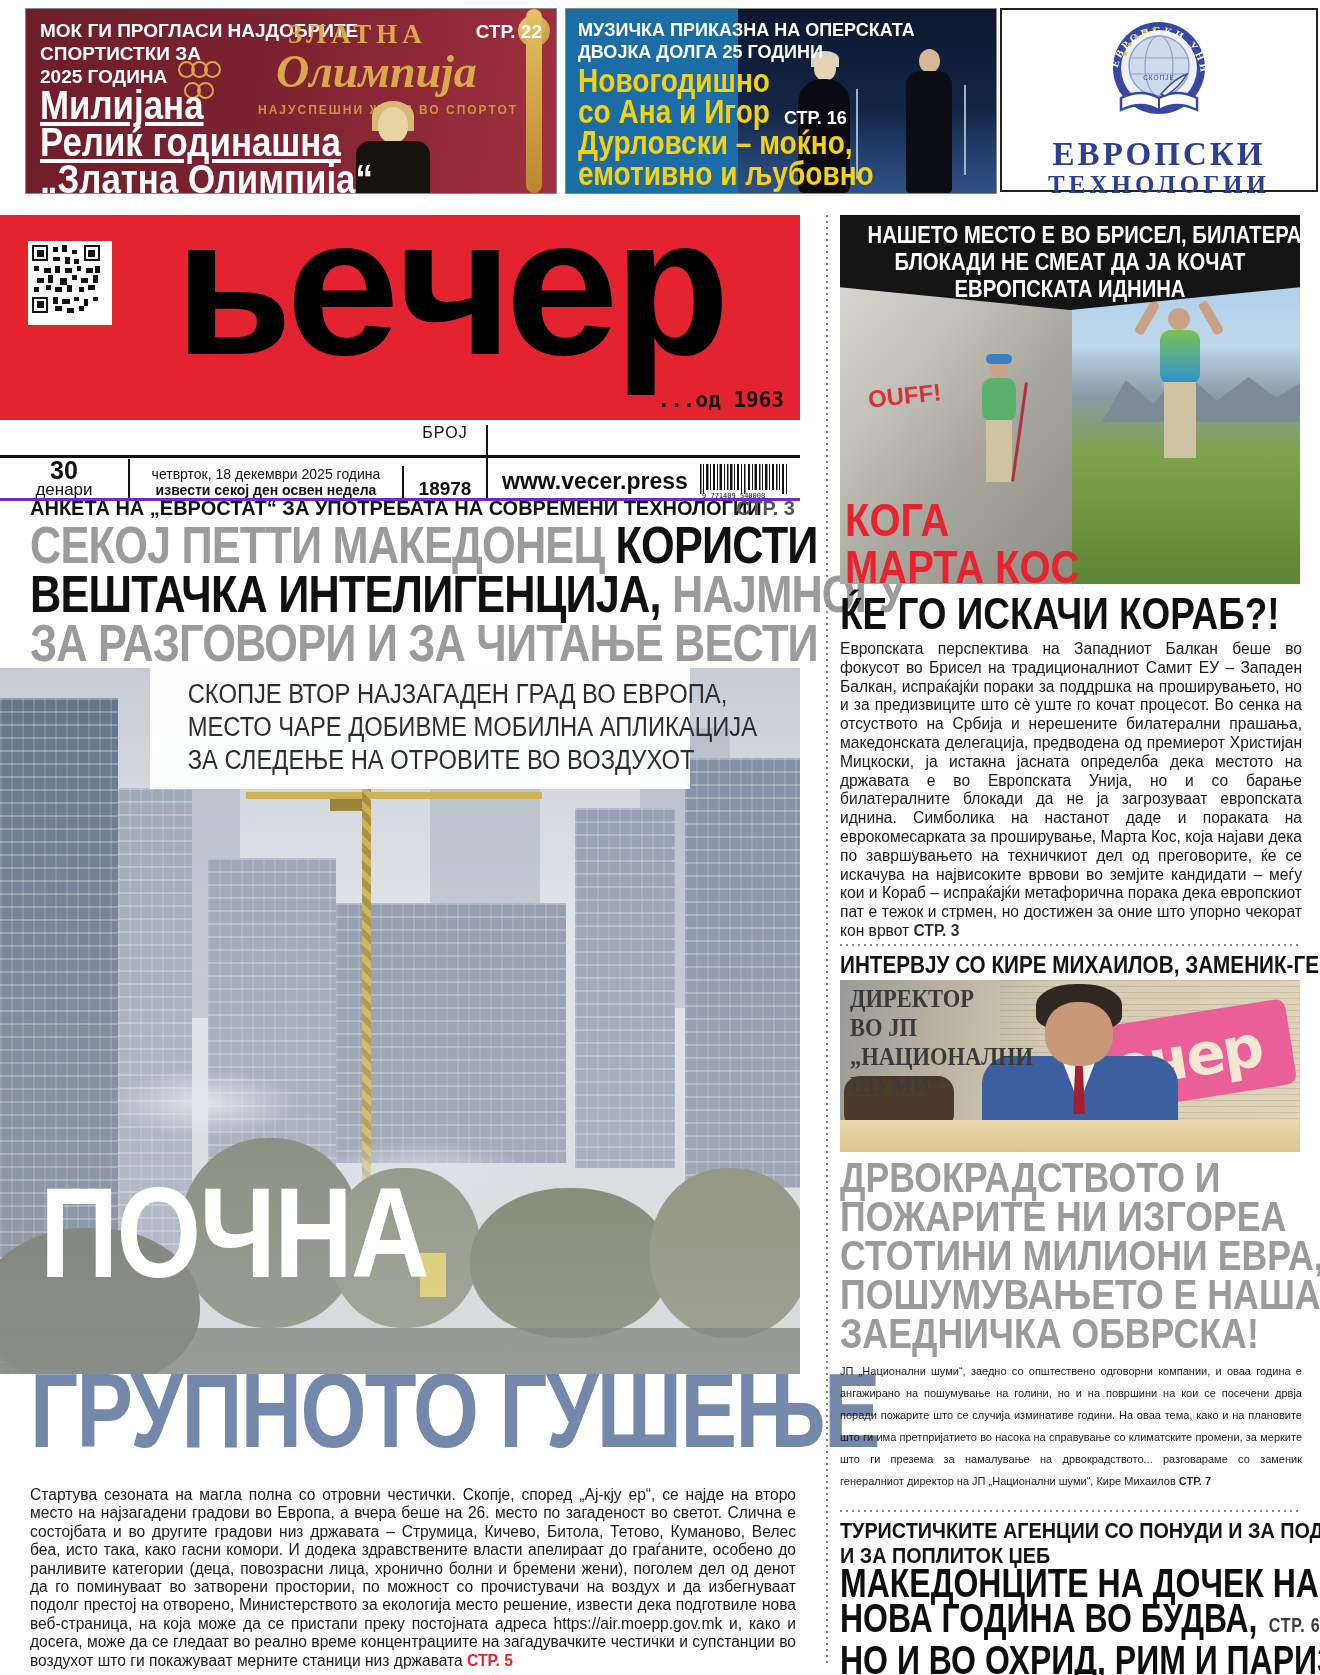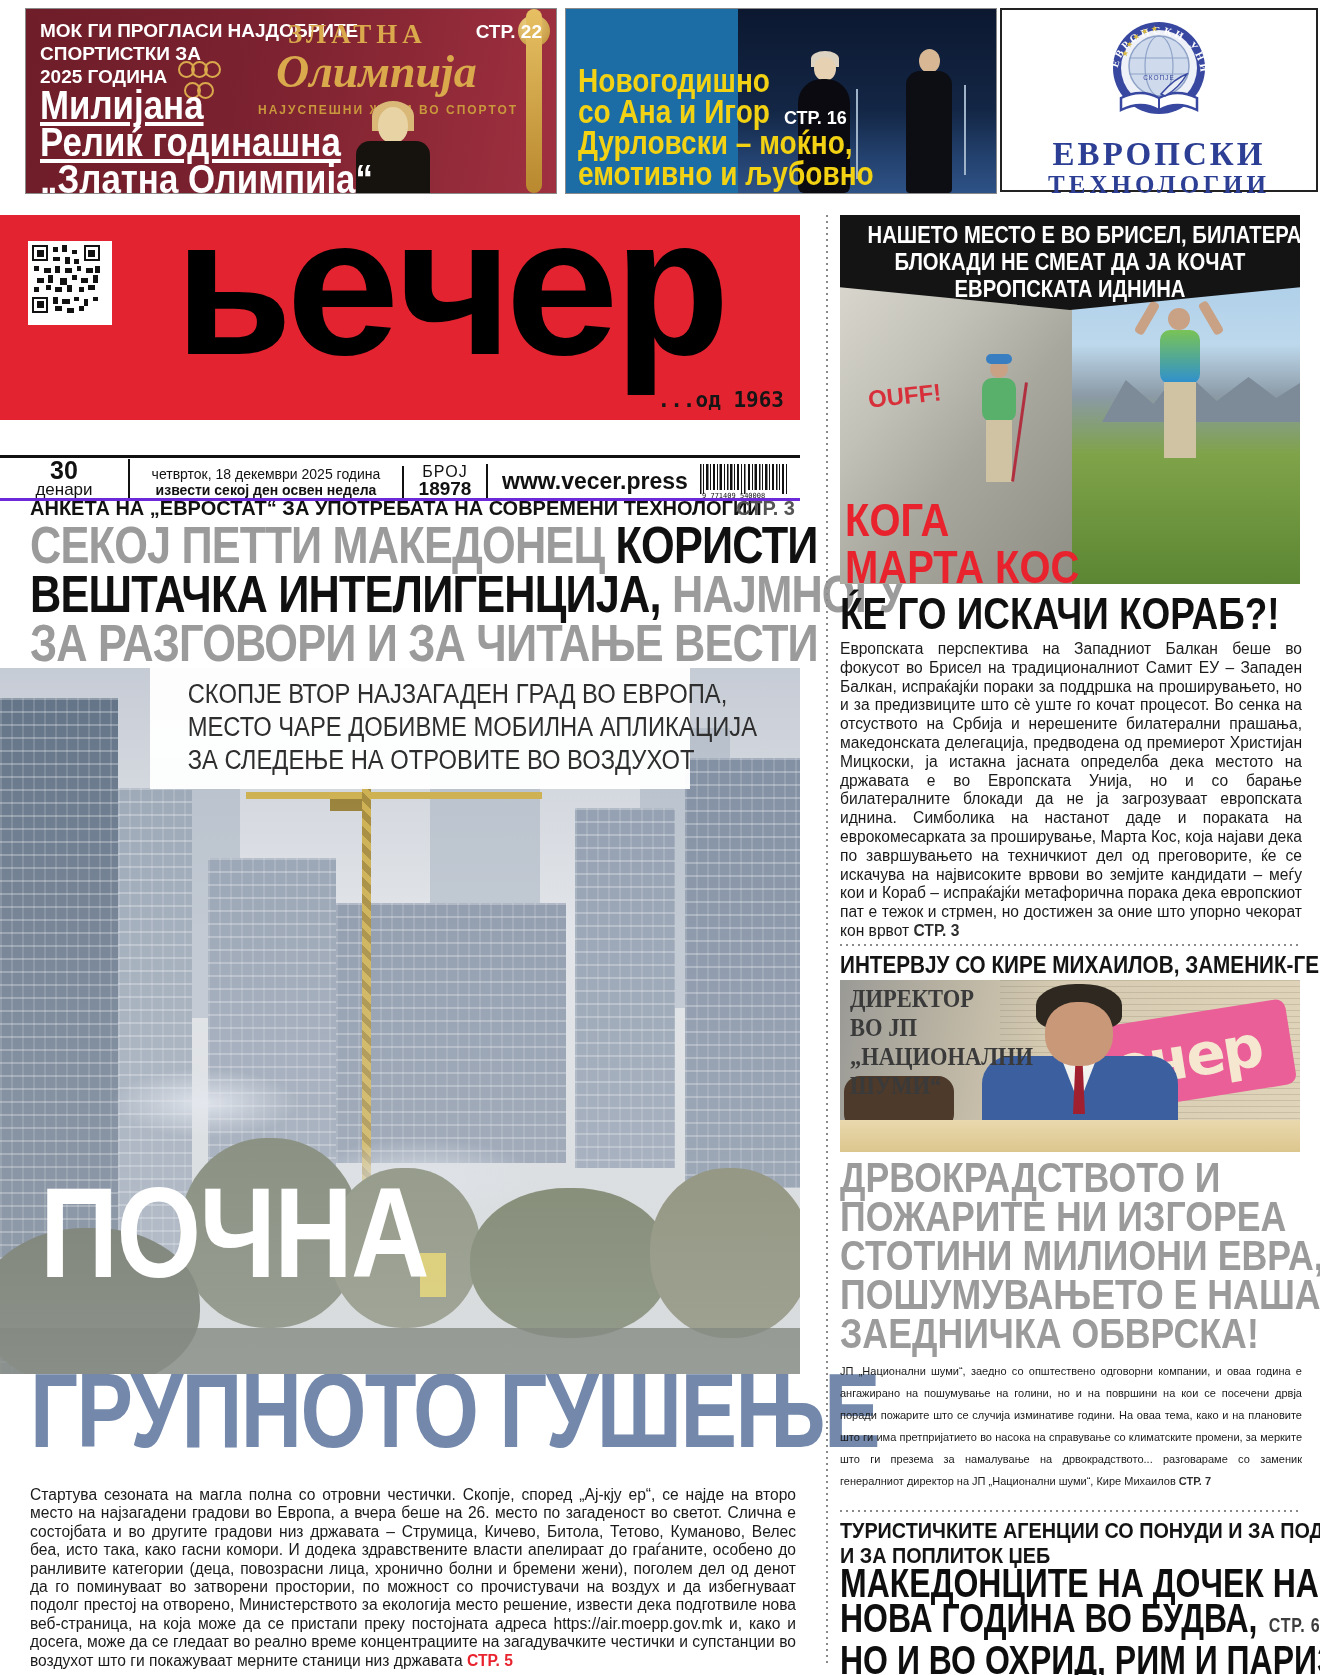--- a/index.html
+++ b/index.html
@@ -52,21 +52,21 @@
   
   .infobar{left:0;top:455px;width:800px;height:40px;border-top:3px solid #111;border-bottom:3px solid #6d28d9;
            display:flex;align-items:flex-end;}
   .ib-cell{border-right:2px solid #111;display:flex;flex-direction:column;justify-content:center;align-items:center;}
   .ib-price{width:128px;}
   .ib-price .v{font-size:25px;font-weight:bold;line-height:22px;}
   .ib-price .u{font-size:17px;line-height:17px;}
   .ib-date{width:272px;}
   .ib-date .d1{font-size:14px;line-height:16px;}
   .ib-date .d2{font-size:14px;font-weight:bold;line-height:16px;}
-  .ib-issue{width:82px;}
+  .ib-issue{width:82px;gap:39px;}
   .ib-issue .l{font-size:16px;line-height:16px;letter-spacing:1px;}
   .ib-issue .n{font-size:19px;font-weight:bold;line-height:18px;}
   .ib-web{flex:1;border-right:none;flex-direction:row;justify-content:space-between;padding:0 6px 0 14px;}
   .ib-web .w{font-size:23px;font-weight:bold;}
 
   
   .lead-kicker{left:30px;top:497px;width:765px;font-size:20px;font-weight:bold;}
   .lead-kicker .ref{position:absolute;right:0;top:0;color:#555;}
   .lead-headline{left:30px;top:521px;width:780px;font-weight:bold;font-size:51px;line-height:49px;letter-spacing:-1px;}
   .hl-gray{color:#9b9b9b;} .hl-black{color:#101010;}
@@ -166,20 +166,24 @@
 
   <div class="abs promo-opera">
     <div class="abs opera-photo">
       <div class="abs singer-w-hair"></div>
       <div class="abs singer-w-head"></div>
       <div class="abs singer-w-gown"></div>
       <div class="abs" style="left:181px;top:40px;width:21px;height:24px;border-radius:50%;background:#d8b894;"></div>
       <div class="abs singer-m-suit"></div>
       <div class="abs mic" style="left:118px;top:80px;"></div>
       <div class="abs mic" style="left:226px;top:76px;"></div>
+    </div>
+    <div class="abs opera-kicker">
+      <div>МУЗИЧКА ПРИКАЗНА НА ОПЕРСКАТА</div>
+      <div>ДВОЈКА ДОЛГА 25 ГОДИНИ</div>
     </div>
     <div class="abs opera-head">
       <span class="cond">Новогодишно</span>
       <span class="cond">со Ана и Игор</span>
       <span class="cond">Дурловски – моќно,</span>
       <span class="cond">емотивно и љубовно</span>
     </div>
     <div class="abs opera-ref">СТР. 16</div>
   </div>
 

